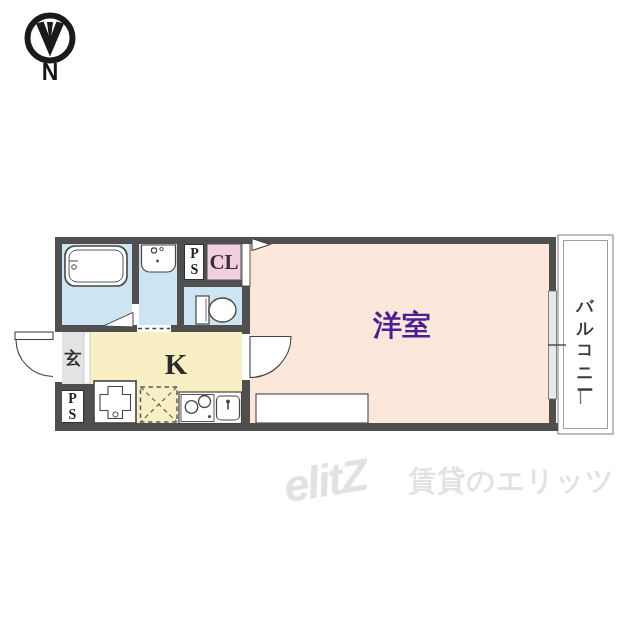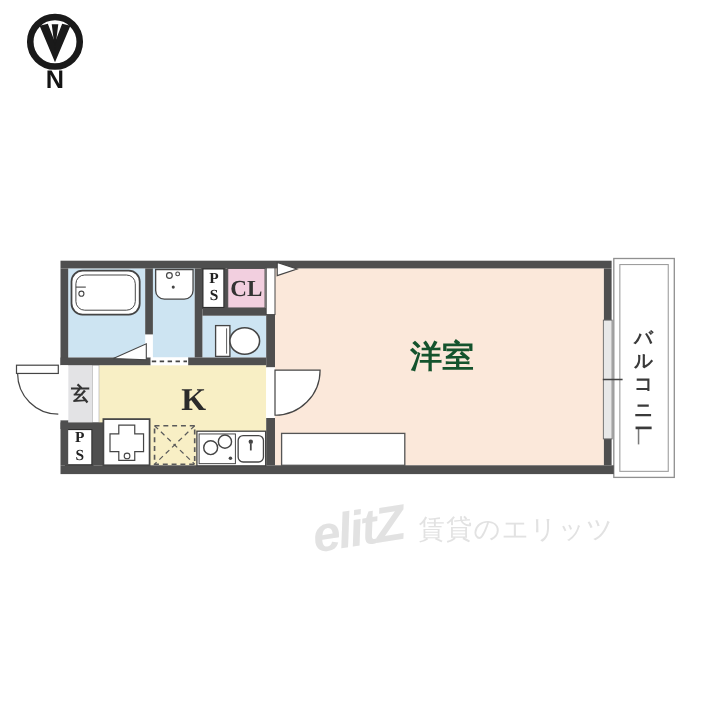--- a/index.html
+++ b/index.html
@@ -6,29 +6,29 @@
   #canvas{position:relative;width:640px;height:640px;background:#fff;overflow:hidden;
           font-family:"Liberation Serif","DejaVu Serif",serif;}
   svg{position:absolute;left:0;top:0;}
   .lbl{position:absolute;color:#2b2b2b;display:flex;align-items:center;justify-content:center;
        font-family:"Liberation Serif","DejaVu Serif",serif;}
   .lbl-n{font-family:"Liberation Sans","DejaVu Sans",sans-serif;font-weight:700;font-size:23px;color:#141414;}
   .lbl-ps{writing-mode:vertical-rl;text-orientation:upright;font-size:14px;font-weight:700;letter-spacing:1px;color:#222;}
   .lbl-cl{font-size:21px;font-weight:700;color:#333;}
   .lbl-gen{font-size:17px;font-weight:700;color:#333;}
   .lbl-k{font-size:29px;font-weight:700;color:#2b2b2b;}
-  .lbl-main{flex-direction:column;font-weight:700;color:#14532d;line-height:33px;font-size:29px;text-align:center;align-items:center;}
+  .lbl-main{flex-direction:column;font-weight:700;color:#4c1d95;line-height:33px;font-size:29px;text-align:center;align-items:center;}
   .lbl-main .size{font-size:28px;}
   .lbl-balcony{writing-mode:vertical-rl;text-orientation:upright;font-size:17px;font-weight:600;
                letter-spacing:4px;color:#3a3a3a;}
   .watermark{position:absolute;left:284px;top:446px;width:356px;height:70px;color:#e2e2e2;
              display:flex;align-items:center;font-family:"Liberation Sans","DejaVu Sans",sans-serif;}
   .watermark .logo{font-style:italic;font-weight:900;font-size:45px;letter-spacing:-2px;
                    transform:rotate(-9deg);display:inline-block;margin-right:14px;}
-  .watermark .jp{font-weight:400;font-size:24px;letter-spacing:1px;}
+  .watermark .jp{font-weight:700;font-size:28px;letter-spacing:1px;margin-left:28px;}
 </style>
 </head>
 <body>
 
 <div id="canvas">
 
   <svg width="640" height="640" viewBox="0 0 640 640">
 
     <g>
       <circle cx="50" cy="38" r="22.5" fill="#fff" stroke="#1a1a1a" stroke-width="6"></circle>

